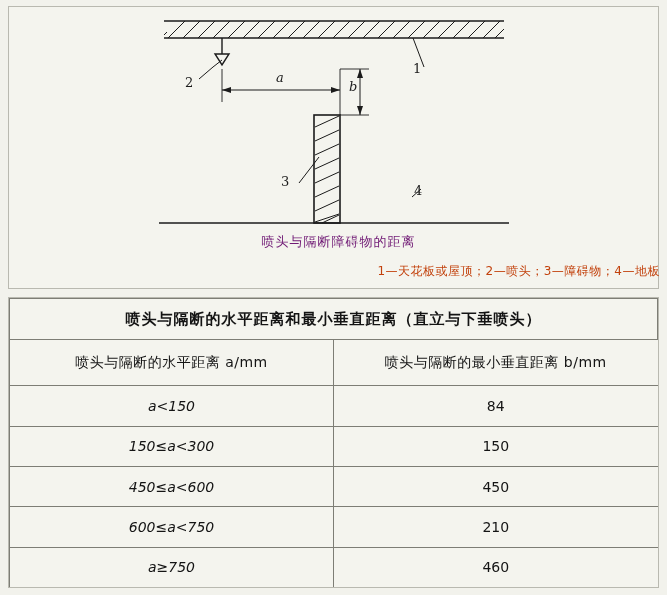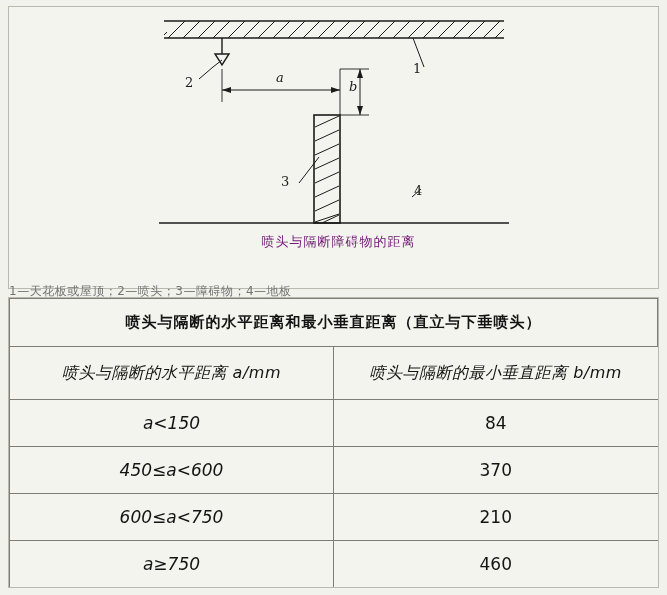--- a/index.html
+++ b/index.html
@@ -45,26 +45,25 @@
     font-family: "DejaVu Sans", sans-serif;
     font-size: 13px;
     color: #701a75;
     letter-spacing: 1px;
   }
   .fig-legend {
     position: absolute;
     left: 0;
     top: 256px;
     width: 651px;
-    text-align: left;
+    text-align: right;
     font-family: "DejaVu Sans", sans-serif;
     font-size: 12px;
-    color: #737373;
+    color: #c2410c;
     letter-spacing: 0.5px;
-    margin-top: 20px;
   }
   .fig-num {
     position: absolute;
     font-family: "DejaVu Serif", serif;
     font-size: 13px;
     color: #1b1b1b;
   }
   .fig-dim {
     position: absolute;
     font-family: "DejaVu Serif", serif;
@@ -100,31 +99,30 @@
   td.title-cell {
     font-size: 15px;
     font-weight: bold;
     letter-spacing: 1px;
     height: 36px;
     border-top: none;
     border-left: none;
     border-right: none;
   }
   td.head-cell {
-    font-size: 16px;
+    font-size: 14px;
     height: 40px;
     letter-spacing: 0.5px;
     border-left: none;
-    font-style: italic;
   }
   td.head-cell.right, td.val-cell.right {
     border-right: none;
   }
   td.val-cell {
-    font-size: 17px;
+    font-size: 14px;
     height: 35px;
     border-left: none;
     font-family: "DejaVu Serif", serif;
   }
   .ital {
     font-family: "DejaVu Serif", serif;
     font-style: italic;
   }
 </style>
 </head>
@@ -235,22 +233,26 @@
         </tr>
         <tr>
           <td class="head-cell">喷头与隔断的水平距离 a/mm</td>
           <td class="head-cell right">喷头与隔断的最小垂直距离 b/mm</td>
         </tr>
         <tr>
           <td class="val-cell ital">a&lt;150</td>
           <td class="val-cell right">84</td>
         </tr>
         <tr>
+          <td class="val-cell ital">150≤a&lt;300</td>
+          <td class="val-cell right">150</td>
+        </tr>
+        <tr>
           <td class="val-cell ital">450≤a&lt;600</td>
-          <td class="val-cell right">370</td>
+          <td class="val-cell right">450</td>
         </tr>
         <tr>
           <td class="val-cell ital">600≤a&lt;750</td>
           <td class="val-cell right">210</td>
         </tr>
         <tr>
           <td class="val-cell ital" style="border-bottom:none;">a≥750</td>
           <td class="val-cell right" style="border-bottom:none;">460</td>
         </tr>
       </tbody>

